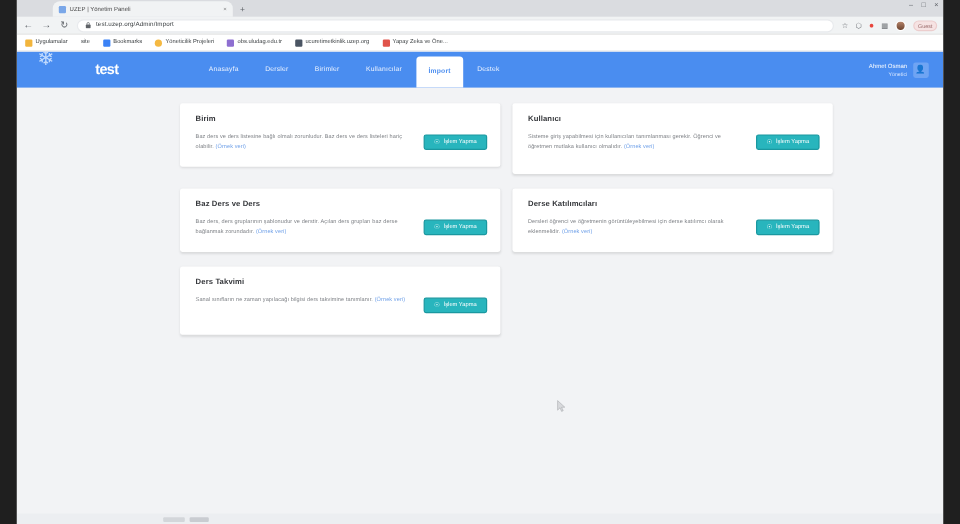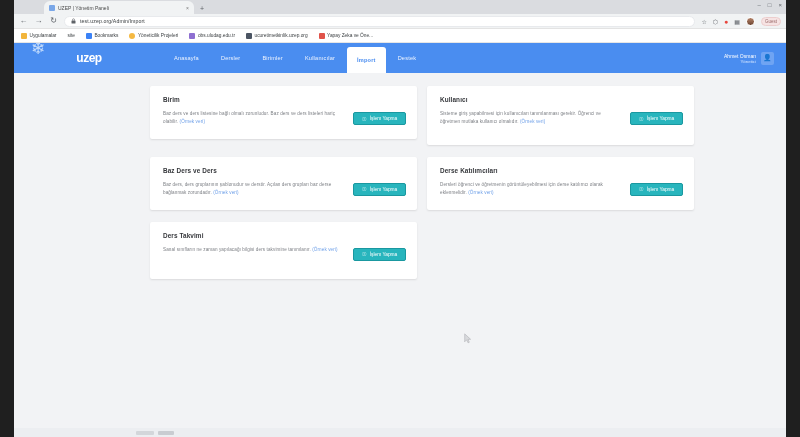--- a/index.html
+++ b/index.html
@@ -325,21 +325,21 @@
       <div class="bm">
         <span class="bm-ic" style="background:#e0534a"></span>
         <span class="bm-label">Yapay Zeka ve Öne...</span>
       </div>
     </div>
 
     <div class="page">
 
       <div class="sitenav">
         <div class="brand">
-          <span class="brand-logo">uzep</span>
+          <span class="brand-logo">test</span>
           <span class="flake">❄</span>
         </div>
         <div class="navitems">
           <div class="navitem">Anasayfa</div>
           <div class="navitem">Dersler</div>
           <div class="navitem">Birimler</div>
           <div class="navitem">Kullanıcılar</div>
           <div class="navitem active">İmport</div>
           <div class="navitem">Destek</div>
         </div>

